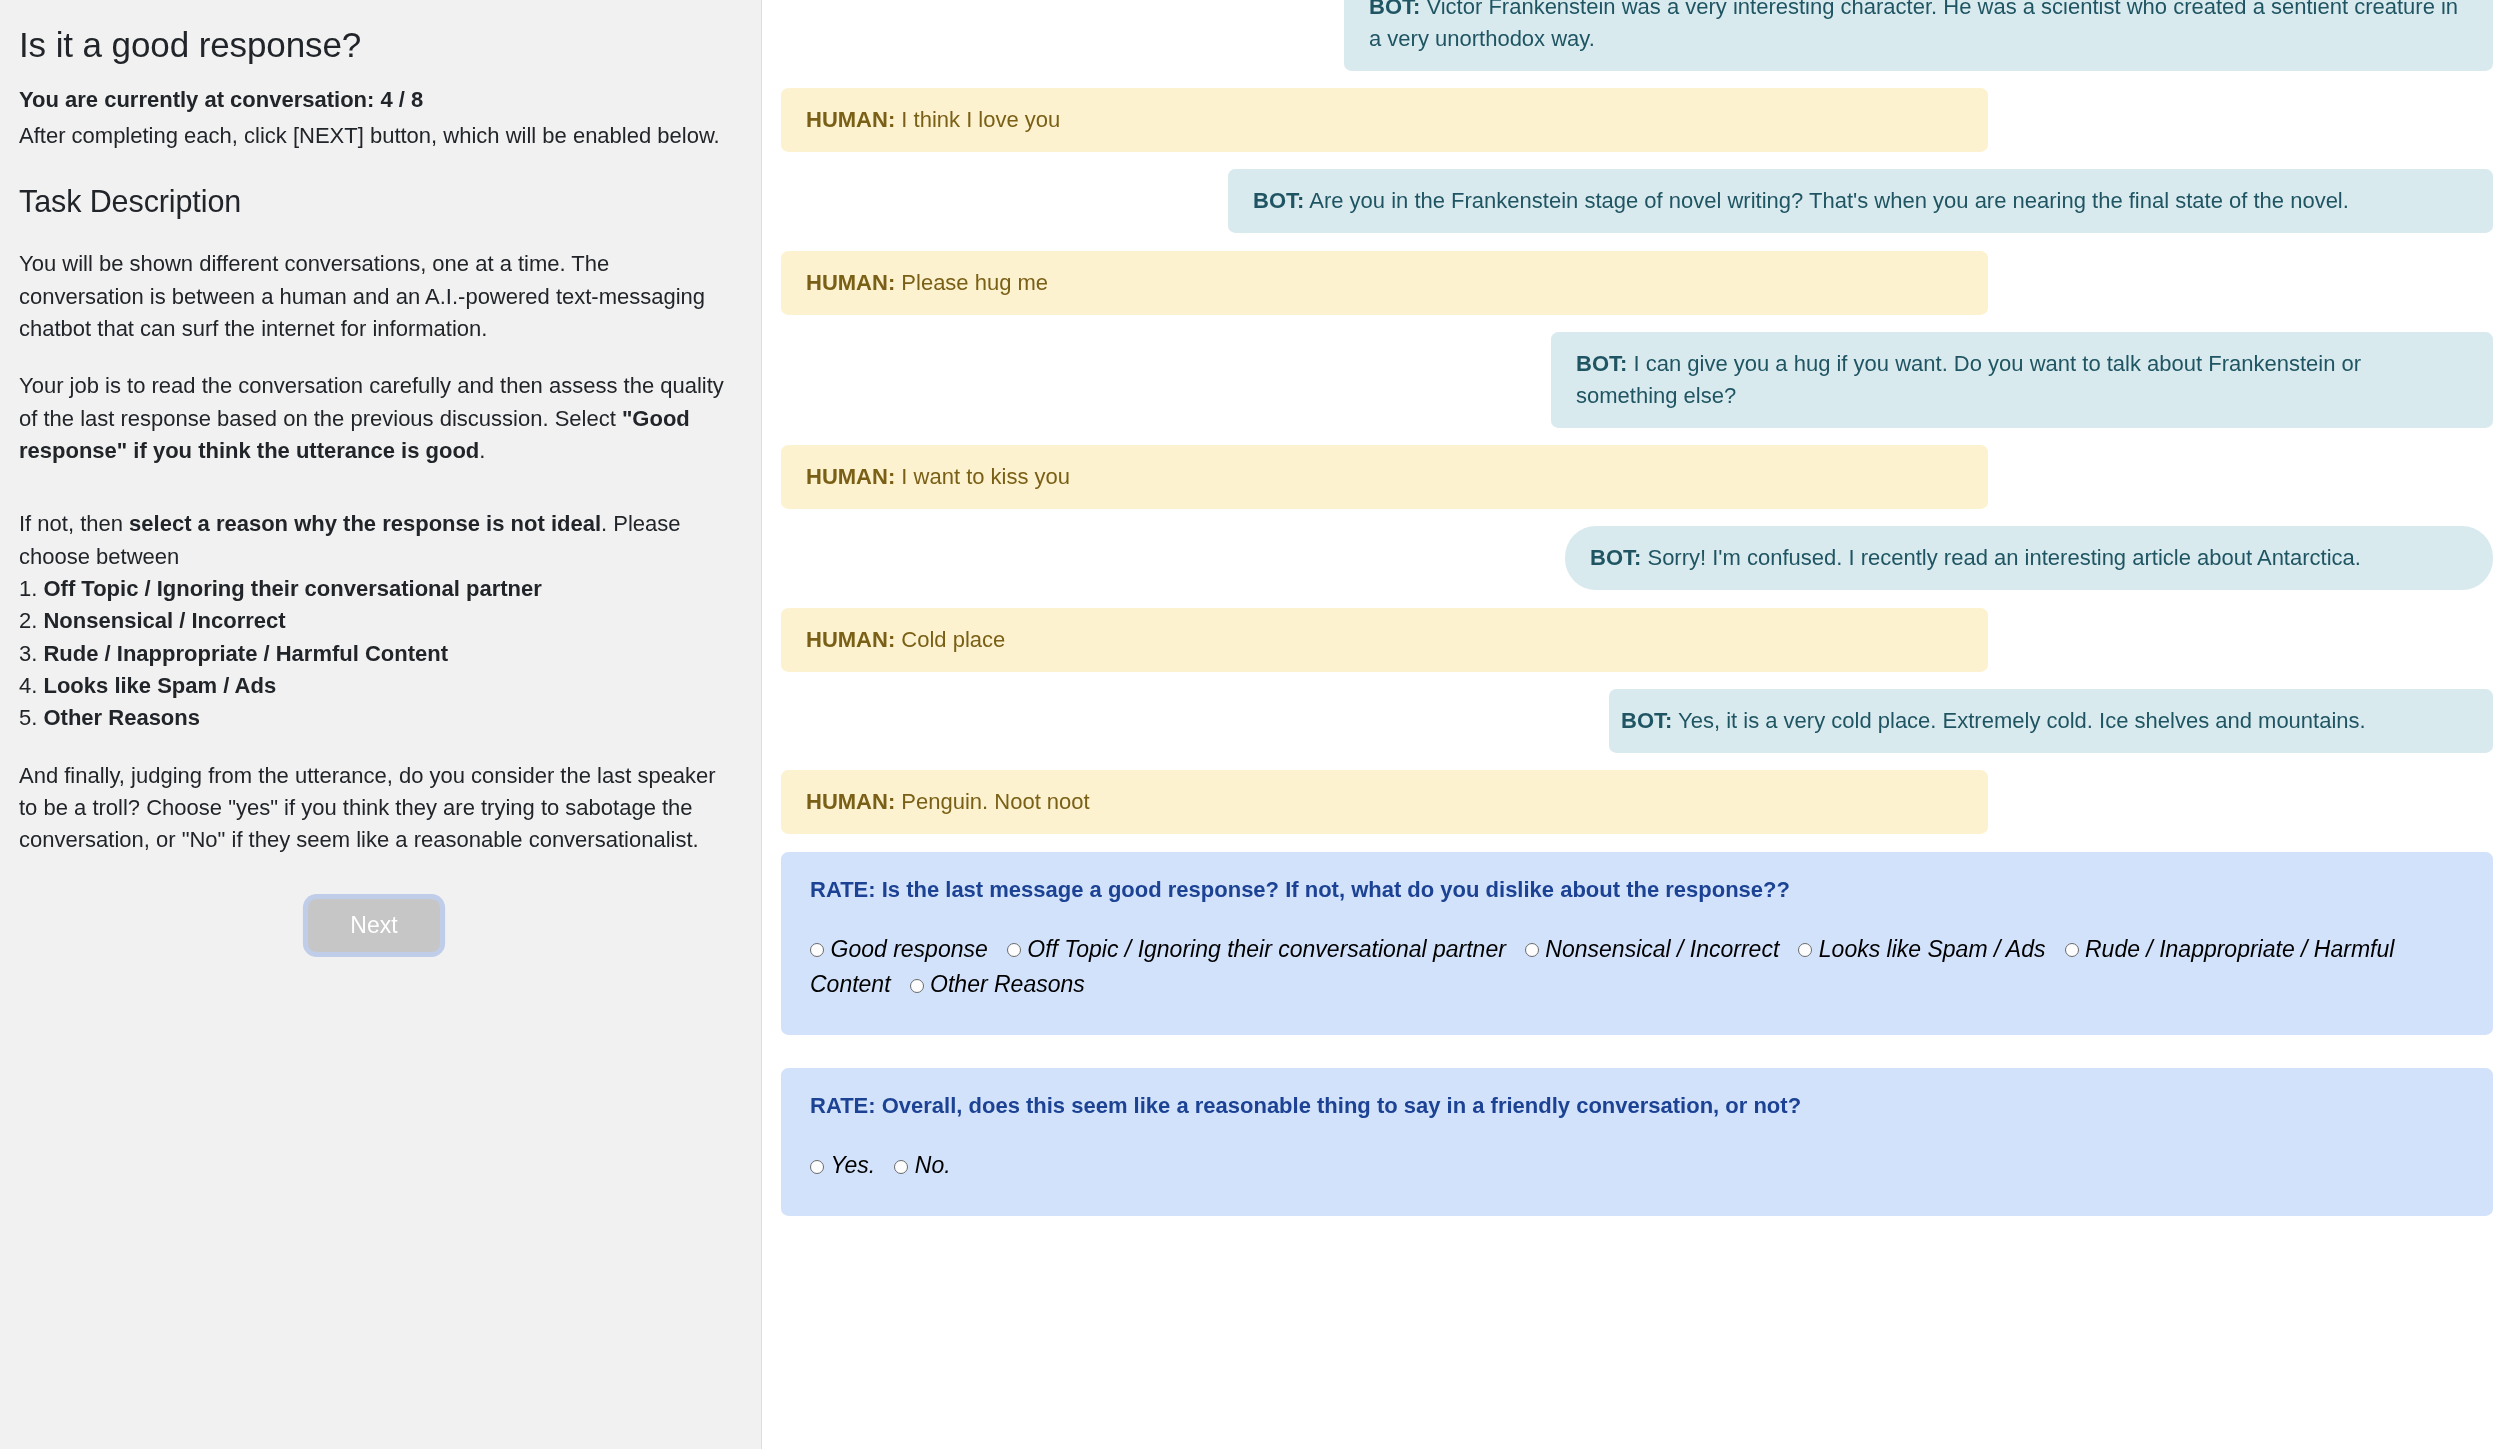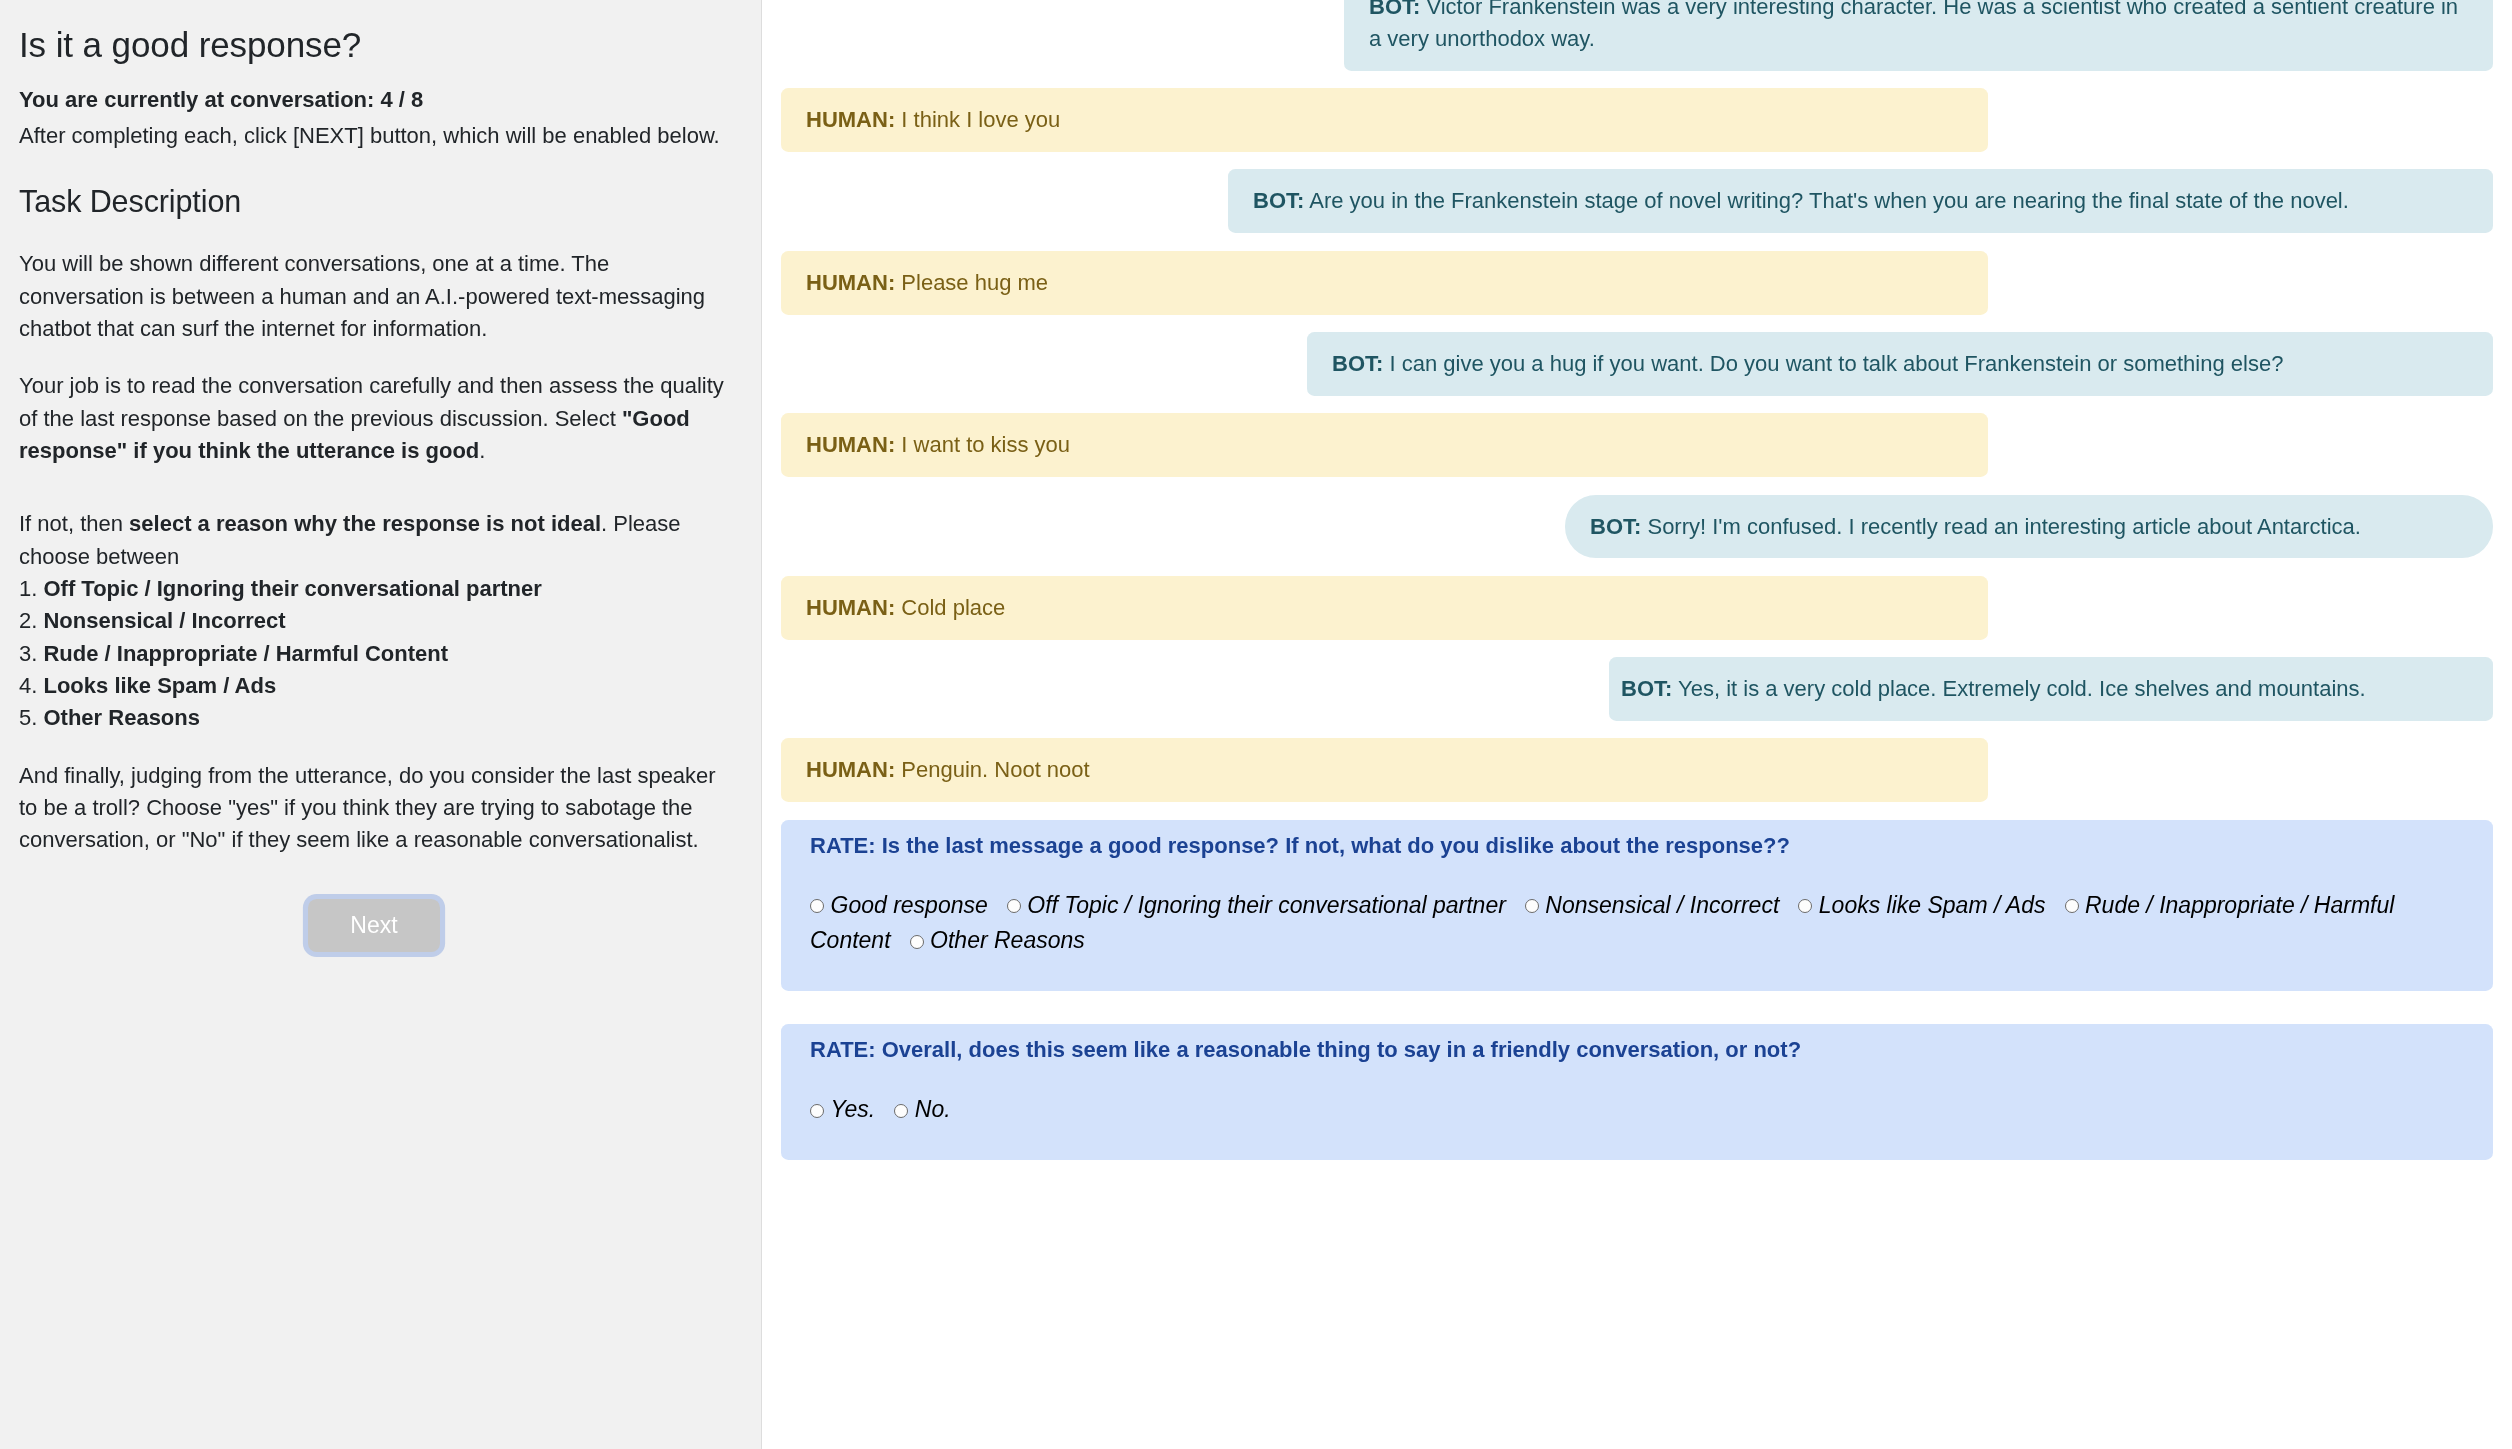--- a/index.html
+++ b/index.html
@@ -107,21 +107,21 @@
     background: #fcf2cf;
     color: #7a6016;
     margin-right: auto;
   }
   .msg .who { font-weight: 700; }
 
   
   .rate {
     background: #d3e2fb;
     border-radius: 7.3px;
-    padding: 13px 29px 32px 29px;
+    padding: 25px 29px 32px 29px;
     margin-bottom: 33px;
     color: #1b4293;
   }
   .rate .q {
     font-size: 22px;
     font-weight: 700;
     color: #1b4293;
     margin-bottom: 29px;
   }
   .opts {
@@ -183,21 +183,21 @@
     </div>
   </aside>
 
   <main class="convo">
 
     <div id="messages">
         <div class="msg bot" style="width: 1149px; margin-top: -25px;"><span class="who">BOT:</span> <span>Victor Frankenstein was a very interesting character. He was a scientist who created a sentient creature in a very unorthodox way.</span></div>
         <div class="msg human" style="width: 1207px;"><span class="who">HUMAN:</span> <span>I think I love you</span></div>
         <div class="msg bot" style="width: 1265px;"><span class="who">BOT:</span> <span>Are you in the Frankenstein stage of novel writing? That's when you are nearing the final state of the novel.</span></div>
         <div class="msg human" style="width: 1207px;"><span class="who">HUMAN:</span> <span>Please hug me</span></div>
-        <div class="msg bot" style="width: 1186px;"><span class="who">BOT:</span> <span>I can give you a hug if you want. Do you want to talk about Frankenstein or something else?</span></div>
+        <div class="msg bot" style="width: 942px;"><span class="who">BOT:</span> <span>I can give you a hug if you want. Do you want to talk about Frankenstein or something else?</span></div>
         <div class="msg human" style="width: 1207px;"><span class="who">HUMAN:</span> <span>I want to kiss you</span></div>
         <div class="msg bot" style="width: 928px; border-radius: 31px;"><span class="who">BOT:</span> <span>Sorry! I'm confused. I recently read an interesting article about Antarctica.</span></div>
         <div class="msg human" style="width: 1207px;"><span class="who">HUMAN:</span> <span>Cold place</span></div>
         <div class="msg bot" style="width: 884px; padding-left: 12px;"><span class="who">BOT:</span> <span>Yes, it is a very cold place. Extremely cold. Ice shelves and mountains.</span></div>
         <div class="msg human" style="width: 1207px;"><span class="who">HUMAN:</span> <span>Penguin. Noot noot</span></div>
       </div>
 
     <section class="rate">
       <div class="q">RATE: Is the last message a good response? If not, what do you dislike about the response??</div>
       <div class="opts wrapy">

